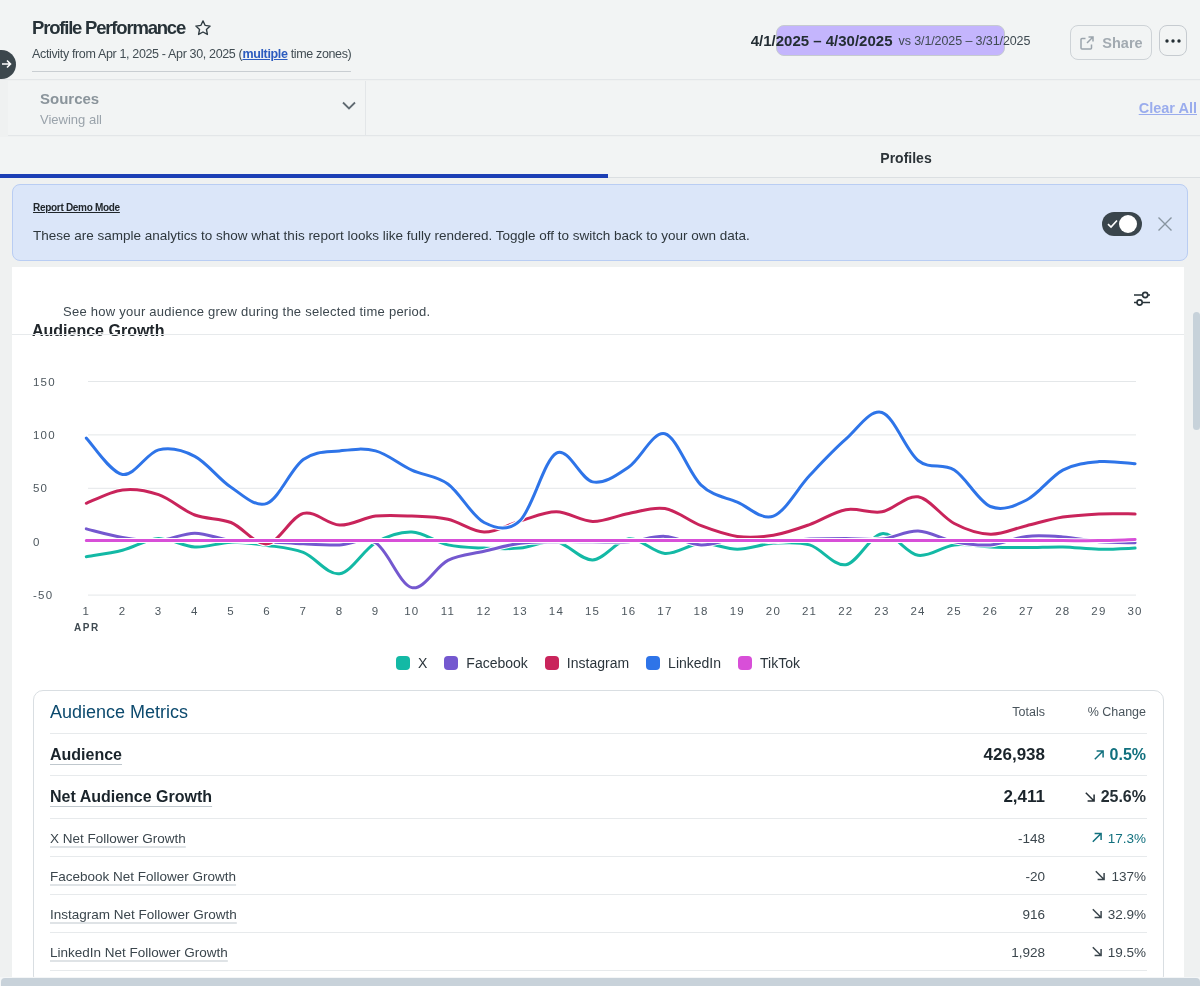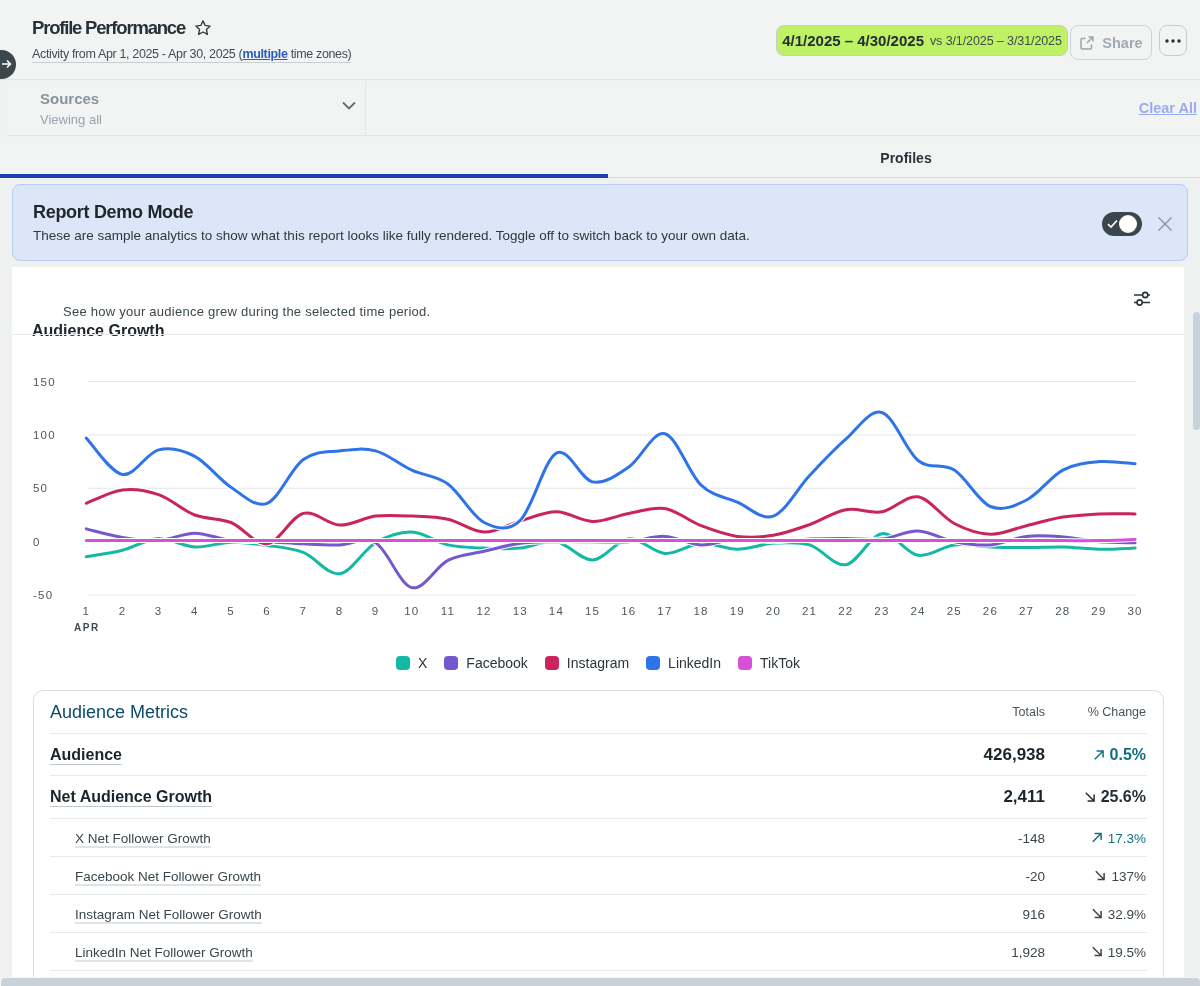--- a/index.html
+++ b/index.html
@@ -2,23 +2,23 @@
 <html><head><meta charset="utf-8">
 <style>
 * { margin:0; padding:0; box-sizing:border-box; }
 html,body { width:1200px; height:986px; overflow:hidden; font-family:"Liberation Sans",sans-serif; background:#eff1f1; position:relative; }
 .abs { position:absolute; }
 
 
 .hdr { left:0; top:0; width:1200px; height:80px; background:#f2f4f4; border-bottom:1px solid #e3e6e8; }
 .title { left:32px; top:17px; font-size:18.5px; font-weight:bold; color:#273238; letter-spacing:-1.2px; }
 .star { left:194px; top:19px; }
-.subtitle { left:32px; top:47px; font-size:12.5px; line-height:14px; letter-spacing:-0.35px; color:#424d53; border-bottom:1px solid #c9ced2; padding-bottom:1px; }
+.subtitle { left:32px; top:47px; font-size:12.5px; line-height:14px; letter-spacing:-0.35px; color:#424d53; border-bottom:1px solid #c9ced2; padding-bottom:10px; }
 .subtitle a { color:#2c5cbf; text-decoration:underline; font-weight:bold; }
-.datebox { left:776px; top:25px; width:292px; height:31px; border:1px solid #c6cbd0; border-radius:8px; background:#bef264; display:flex; align-items:center; justify-content:center; white-space:nowrap; }
+.datebox { left:776px; top:25px; width:229px; height:31px; border:1px solid #c6cbd0; border-radius:8px; background:#c4b5fd; display:flex; align-items:center; justify-content:center; white-space:nowrap; }
 .datebox b { font-size:15px; color:#242e34; }
 .datebox span { font-size:12.5px; letter-spacing:-0.1px; color:#3f4a51; margin-left:6px; }
 .sharebtn { left:1070px; top:25px; width:82px; height:35px; border:1px solid #ced3d7; border-radius:8px; display:flex; align-items:center; justify-content:center; gap:7px; color:#a2aab1; font-size:14.5px; font-weight:bold; }
 .dotsbtn { left:1159px; top:25px; width:28px; height:31px; border:1px solid #c6cbd0; border-radius:8px; display:flex; align-items:center; justify-content:center; }
 .circbtn { left:-13px; top:50px; width:29px; height:29px; border-radius:50%; background:#3c474d; }
 
 
 .srcbar { left:8px; top:81px; width:1200px; height:55px; background:#f2f4f4; border-bottom:1px solid #e3e6e8; }
 .srccell { left:0; top:0; width:358px; height:55px; border-right:1px solid #e3e6e8; }
 .srclbl { left:32px; top:9px; font-size:15px; font-weight:bold; color:#8a949b; }
@@ -26,21 +26,21 @@
 .clearall { right:11px; top:19px; font-size:14.5px; font-weight:bold; color:#9aaced; text-decoration:underline; }
 
 
 .tabs { left:0; top:137px; width:1200px; height:41px; background:#f2f4f4; border-bottom:1px solid #dbdfe2; }
 .tab1 { left:0; top:0; width:608px; height:41px; display:flex; align-items:center; justify-content:center; font-size:14px; font-weight:bold; color:#1c3fb5; }
 .tab2 { left:608px; top:0; width:596px; height:41px; display:flex; align-items:center; justify-content:center; font-size:14px; font-weight:bold; color:#2c3338; }
 .tabline { left:0; top:37px; width:608px; height:4px; background:#1c3fb5; }
 
 
 .banner { left:12px; top:184px; width:1176px; height:77px; background:#dbe6f9; border:1px solid #b9cdf3; border-radius:8px; }
-.bant { left:20px; top:17px; font-size:18px; font-weight:bold; letter-spacing:-0.3px; color:#20262b; }
+.bant { left:20px; top:17px; font-size:10px; font-weight:bold; letter-spacing:-0.3px; color:#20262b;text-decoration:underline; }
 .band { left:20px; top:43px; font-size:13.5px; color:#2e373d; }
 .toggle { left:1089px; top:27px; width:40px; height:24px; background:#3a454c; border-radius:12px; }
 .knob { left:17px; top:3px; width:18px; height:18px; background:#fff; border-radius:50%; position:absolute; }
 .bx { left:1144px; top:31px; }
 
 
 .card { left:12px; top:267px; width:1172px; height:719px; background:#fff; }
 .cardt { left:20px; top:12px; font-size:16px; font-weight:bold; color:#20262b;margin-top:43px; }
 .cards { left:20px; top:37px; font-size:13px; letter-spacing:.25px; color:#3c474e;margin-left:31px; }
 .carddiv { left:0; top:67px; width:1172px; height:1px; background:#e7eaec; position:absolute; }
@@ -53,21 +53,21 @@
 .sw { width:14px; height:14px; border-radius:4px; display:inline-block; }
 
 
 .tbl { left:21px; top:423px; width:1131px; height:296px; border:1px solid #d9dee2; border-radius:10px; background:#fff; position:absolute; }
 .trow { position:absolute; left:16px; right:16px; border-bottom:1px solid #e7eaec; }
 .tlbl { position:absolute; left:0; top:50%; transform:translateY(-50%); white-space:nowrap; }
 .tval { position:absolute; right:102px; top:50%; transform:translateY(-50%); white-space:nowrap; }
 .tchg { position:absolute; right:1px; top:50%; transform:translateY(-50%); white-space:nowrap; display:flex; align-items:center; gap:4px; }
 .du { text-decoration:underline solid 1px #bfc7cd; text-underline-offset:4px; }
 .big { font-size:16px; font-weight:bold; color:#1a242b; }
-.sm { font-size:13.5px; color:#3b464d;margin-left:25px; }
+.sm { font-size:13.5px; color:#3b464d; }
 .teal { color:#11707e; }
 .chg-ic { display:block; }
 
 
 .hscroll { left:0; top:977px; width:1200px; height:9px; background:#f4f6f7; }
 .hthumb { left:1px; top:978px; width:1199px; height:9px; background:#c8d2da; border-radius:4px 4px 0 0; }
 .vthumb { left:1193px; top:312px; width:7px; height:118px; background:#c7d2da; border-radius:4px; }
 </style></head>
 <body>
 

